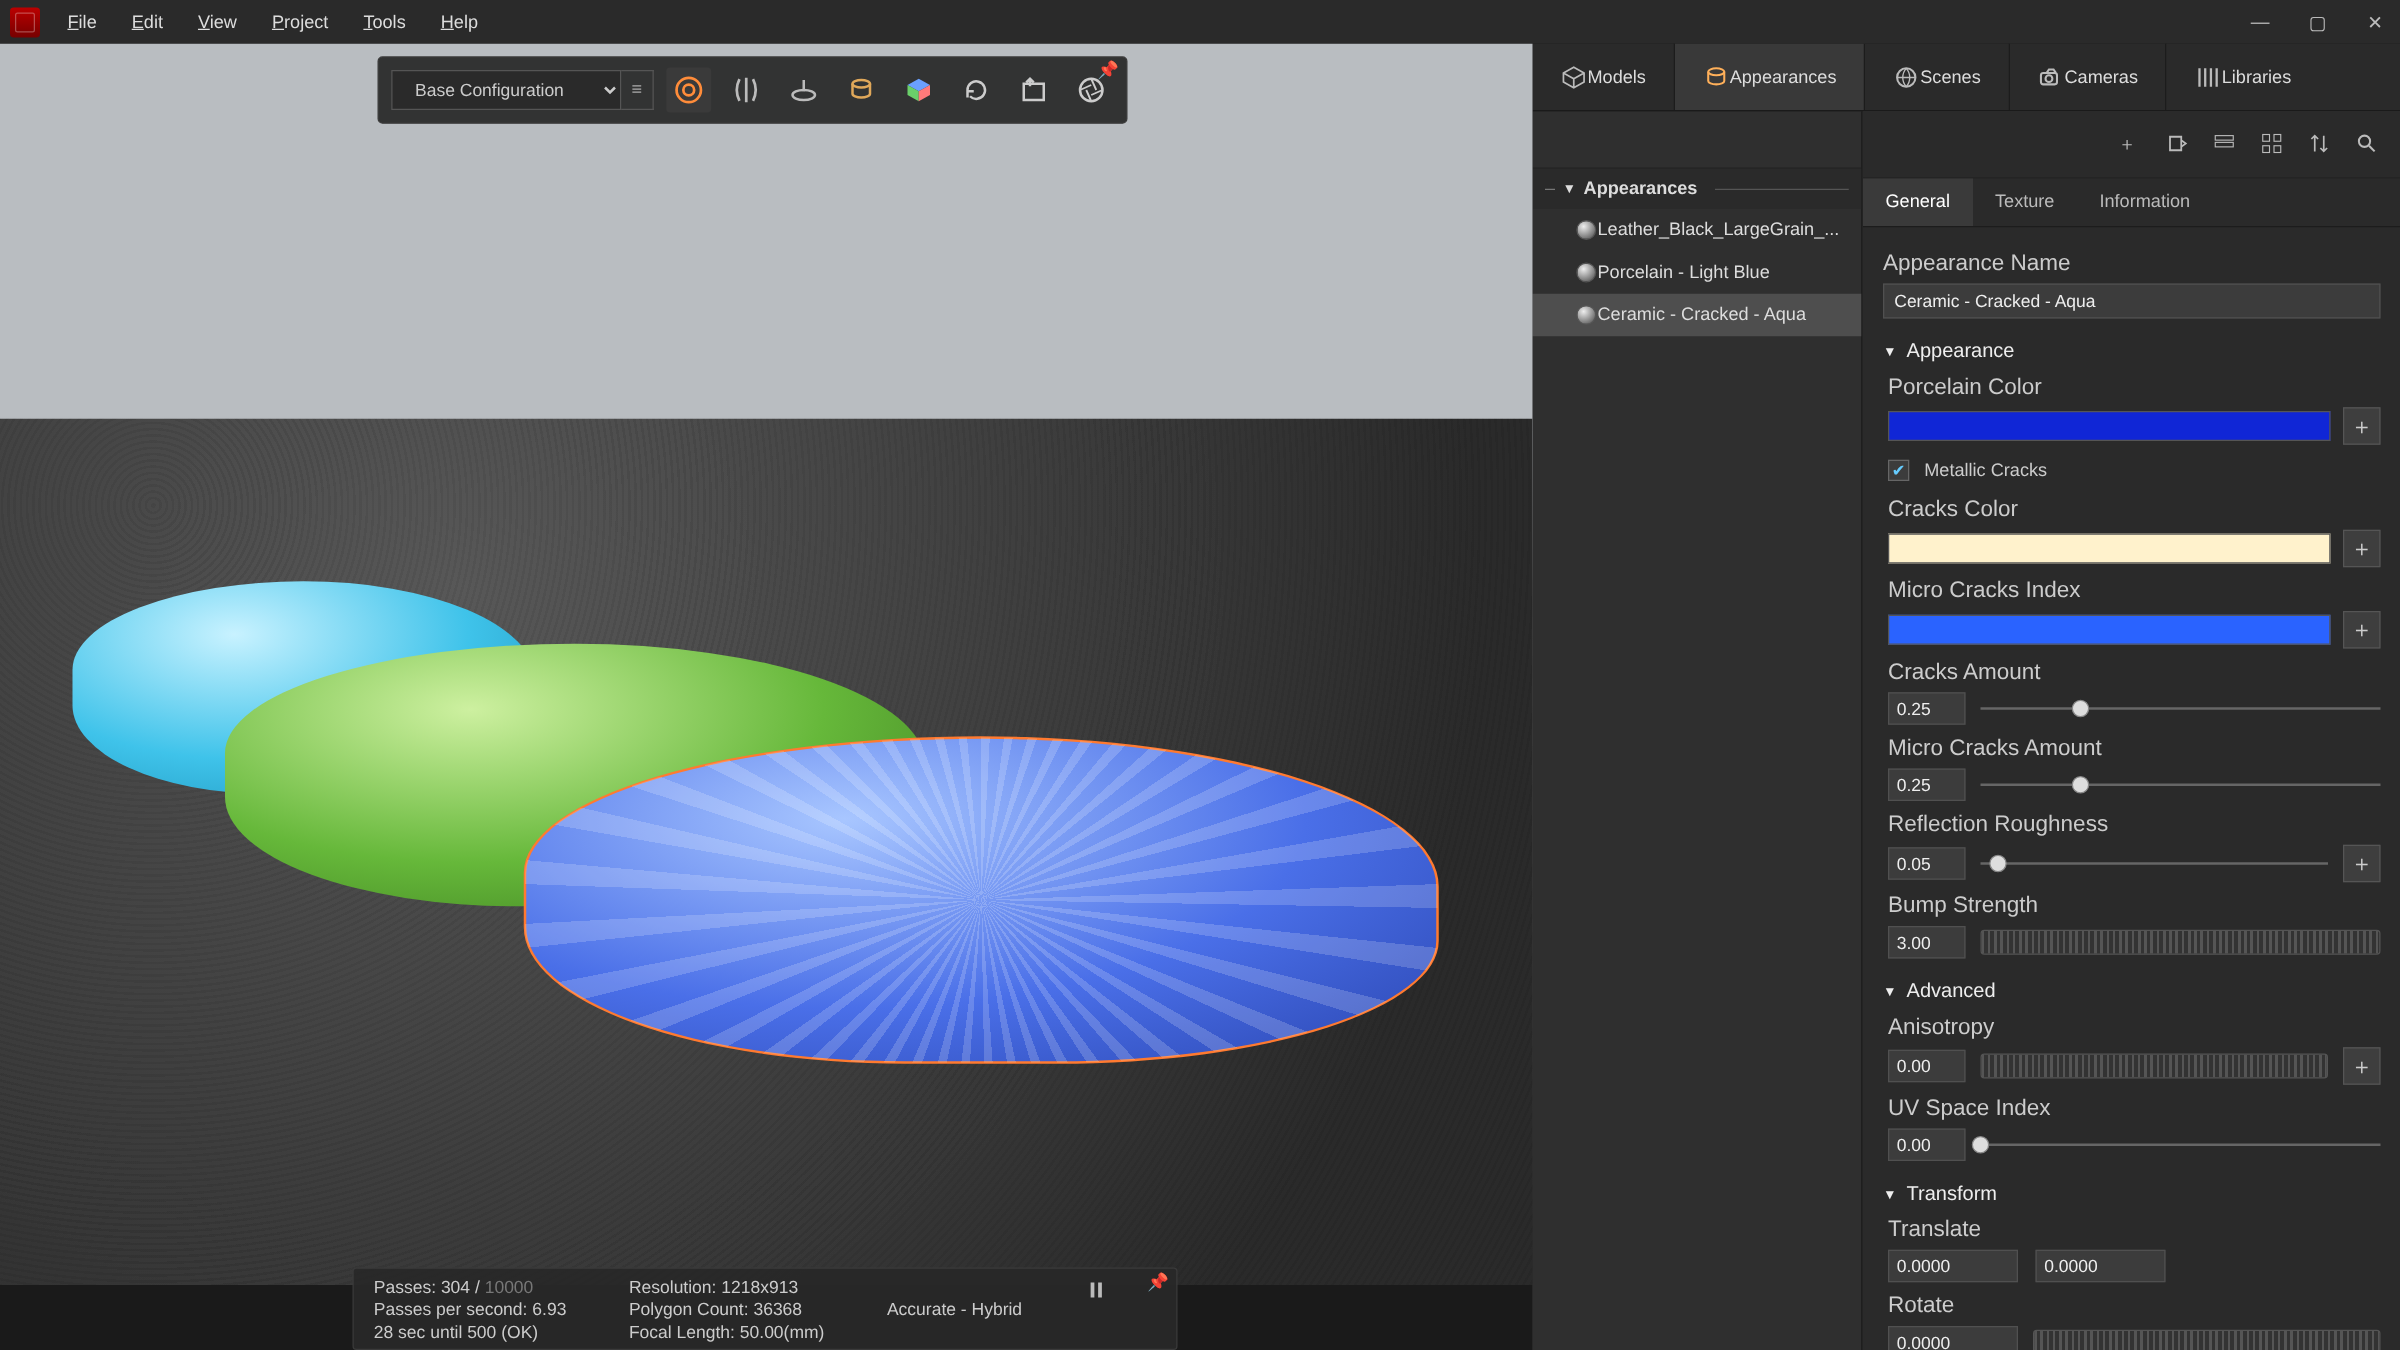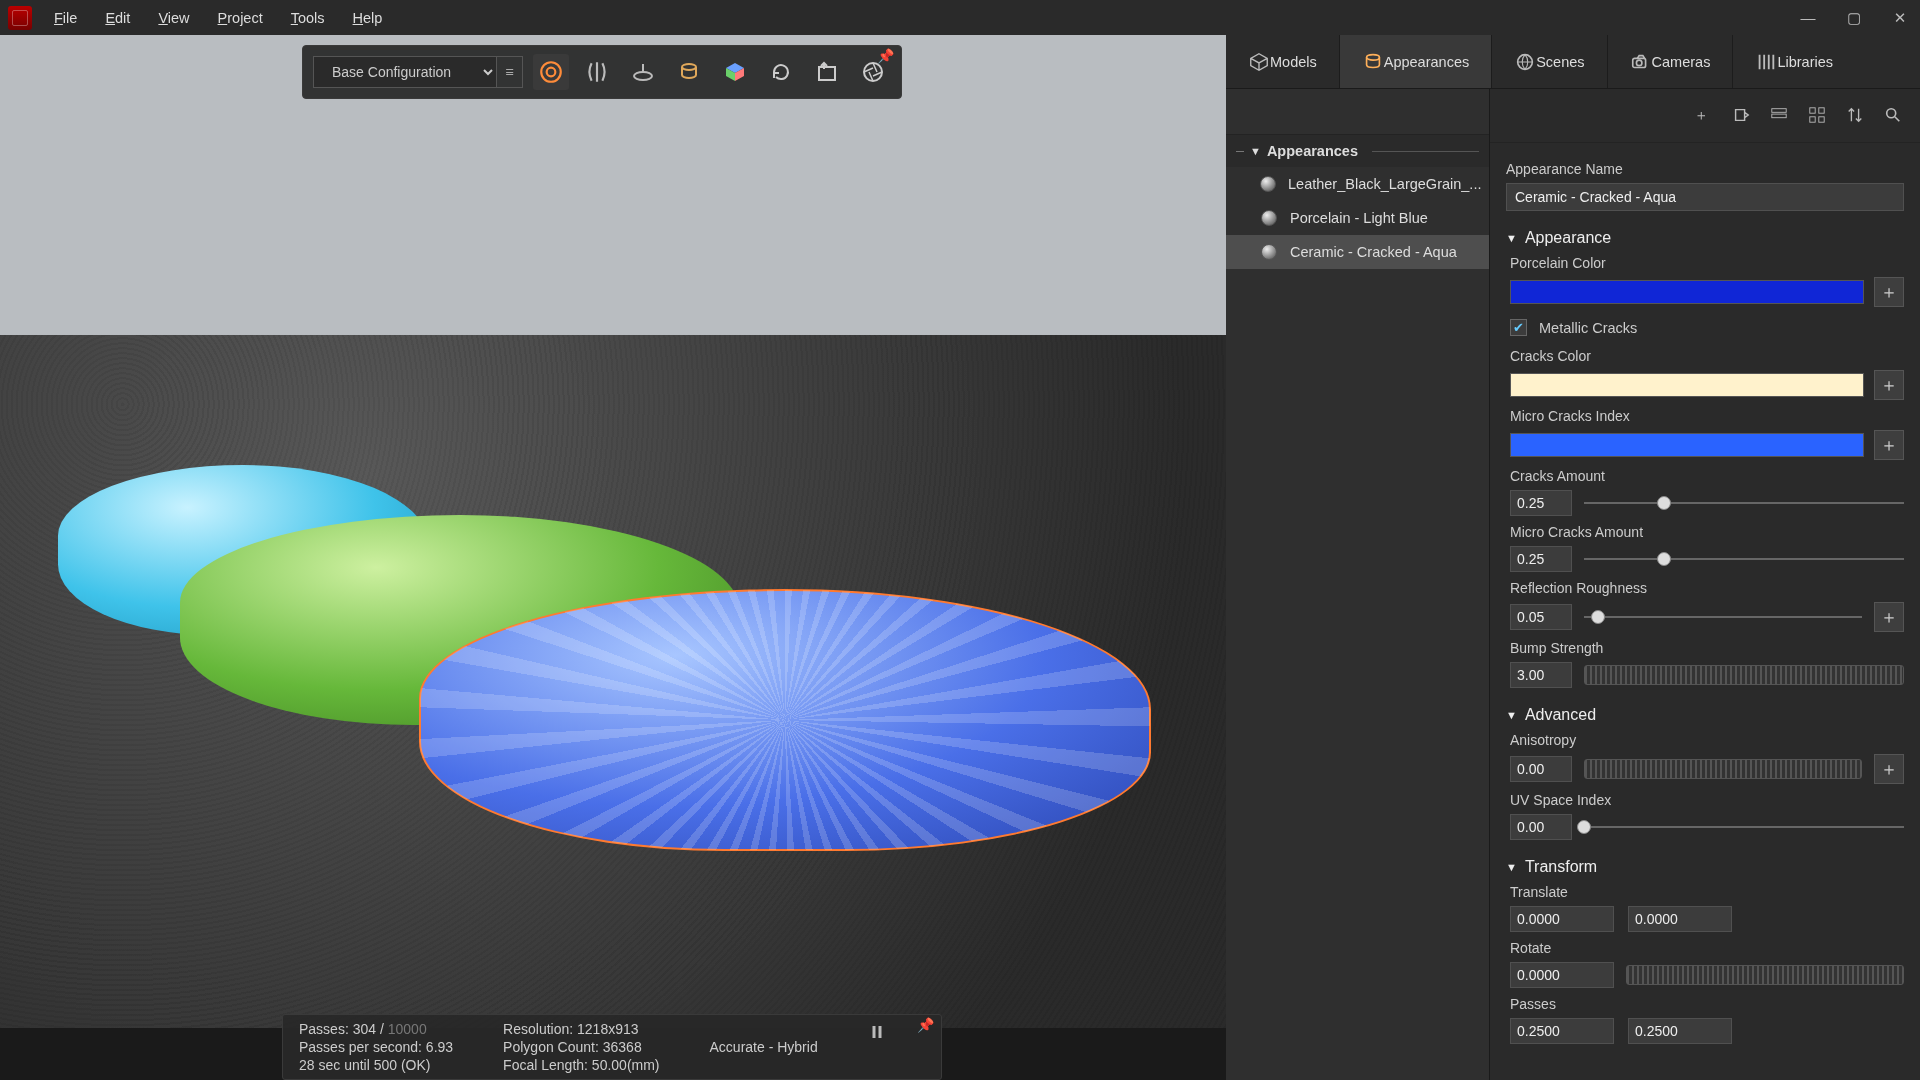--- a/index.html
+++ b/index.html
@@ -48,34 +48,34 @@
 
 
 .right { position:absolute; left:1226px; top:35px; right:0; bottom:0; background:#2a2a2a; display:flex; }
 
 
 .list-panel{width:264px;background:#2f2f2f;border-right:1px solid #1a1a1a;display:flex;flex-direction:column;}
 .panel-tools{height:54px;display:flex;align-items:center;justify-content:flex-end;gap:14px;padding:0 14px;border-bottom:1px solid #232323;}
 .tree-head{display:flex;align-items:center;gap:6px;padding:8px 10px;background:#2a2a2a;color:#ddd;font-weight:600;}
 .tree-head .line{flex:0 0 8px;height:1px;background:#777;}
 .tree-head .rest{flex:1;height:1px;background:#555;margin-left:8px;}
-.ap-item{display:flex;align-items:center;gap:12px;padding:8px 14px 8px 34px;cursor:pointer;color:#ddd;}
+.ap-item{display:flex;align-items:center;padding:8px 14px 8px 34px;cursor:pointer;color:#ddd;}
 .ap-item.selected{background:#4e4e4e;}
 .ap-item .sw{width:18px;height:18px;border-radius:2px;display:flex;align-items:center;justify-content:center;}
 .sw-sphere{width:16px;height:16px;border-radius:50%;background:radial-gradient(circle at 35% 30%, #eee, #888 60%, #444);border:1px solid #555;}
 
 
 .prop-panel{flex:1;background:#2a2a2a;overflow-y:auto;padding-bottom:20px;}
 .prop-tools{height:54px;display:flex;align-items:center;justify-content:flex-end;gap:18px;padding:0 16px;border-bottom:1px solid #232323;}
 .prop-tools .ti{width:20px;height:20px;color:#bbb;cursor:pointer;}
 .prop-tabs{display:flex;border-bottom:1px solid #1c1c1c;}
 .prop-tab{padding:11px 18px;color:#bbb;cursor:pointer;}
 .prop-tab.active{background:#3a3a3a;color:#fff;}
 .prop-body{padding:10px 16px;}
-.fld-label{font-size:14px;color:#ccc;margin:8px 0 6px;}
+.fld-label{font-size:18px;color:#ccc;margin:8px 0 6px;}
 .txt-input{width:100%;background:#3c3c3c;border:1px solid #505050;color:#eee;padding:5px 8px;font-size:14px;}
 .section-h{display:flex;align-items:center;gap:8px;margin:18px 0 6px;color:#eee;font-size:16px;}
 .section-h .caret{font-size:11px;}
 .indent{padding-left:4px;}
 .color-row{display:flex;align-items:center;gap:10px;}
 .color-sw{flex:1;height:24px;border:1px solid #555;cursor:pointer;}
 .plus-btn{width:30px;height:30px;background:#3e3e3e;border:1px solid #555;display:flex;align-items:center;justify-content:center;color:#ccc;cursor:pointer;font-size:18px;}
 .chk-row{display:flex;align-items:center;gap:12px;margin:12px 0;}
 .chk{width:17px;height:17px;background:#3c3c3c;border:1px solid #666;display:flex;align-items:center;justify-content:center;color:#6cf;font-size:13px;}
 .slider-row{display:flex;align-items:center;gap:12px;}
@@ -289,20 +289,25 @@
           </svg>
         </span>
       <span class="ti">
           <svg viewBox="0 0 20 20" width="18" height="18">
             <circle cx="8" cy="8" r="5" fill="none" stroke="#bbb" stroke-width="1.8"></circle>
             <path d="M12 12 l5 5" stroke="#bbb" stroke-width="1.8"></path>
           </svg>
         </span>
     </div>
 
+    <div class="prop-tabs">
+      <div class="prop-tab active">General</div>
+      <div class="prop-tab">Texture</div>
+      <div class="prop-tab">Information</div>
+    </div>
 
     <div class="prop-body">
       <div class="fld-label">Appearance Name</div>
       <input class="txt-input" value="Ceramic - Cracked - Aqua" style="">
 
       <div class="section-h">
           <span class="caret">▼</span>
           <span>Appearance</span>
         </div>
       <div class="indent">

